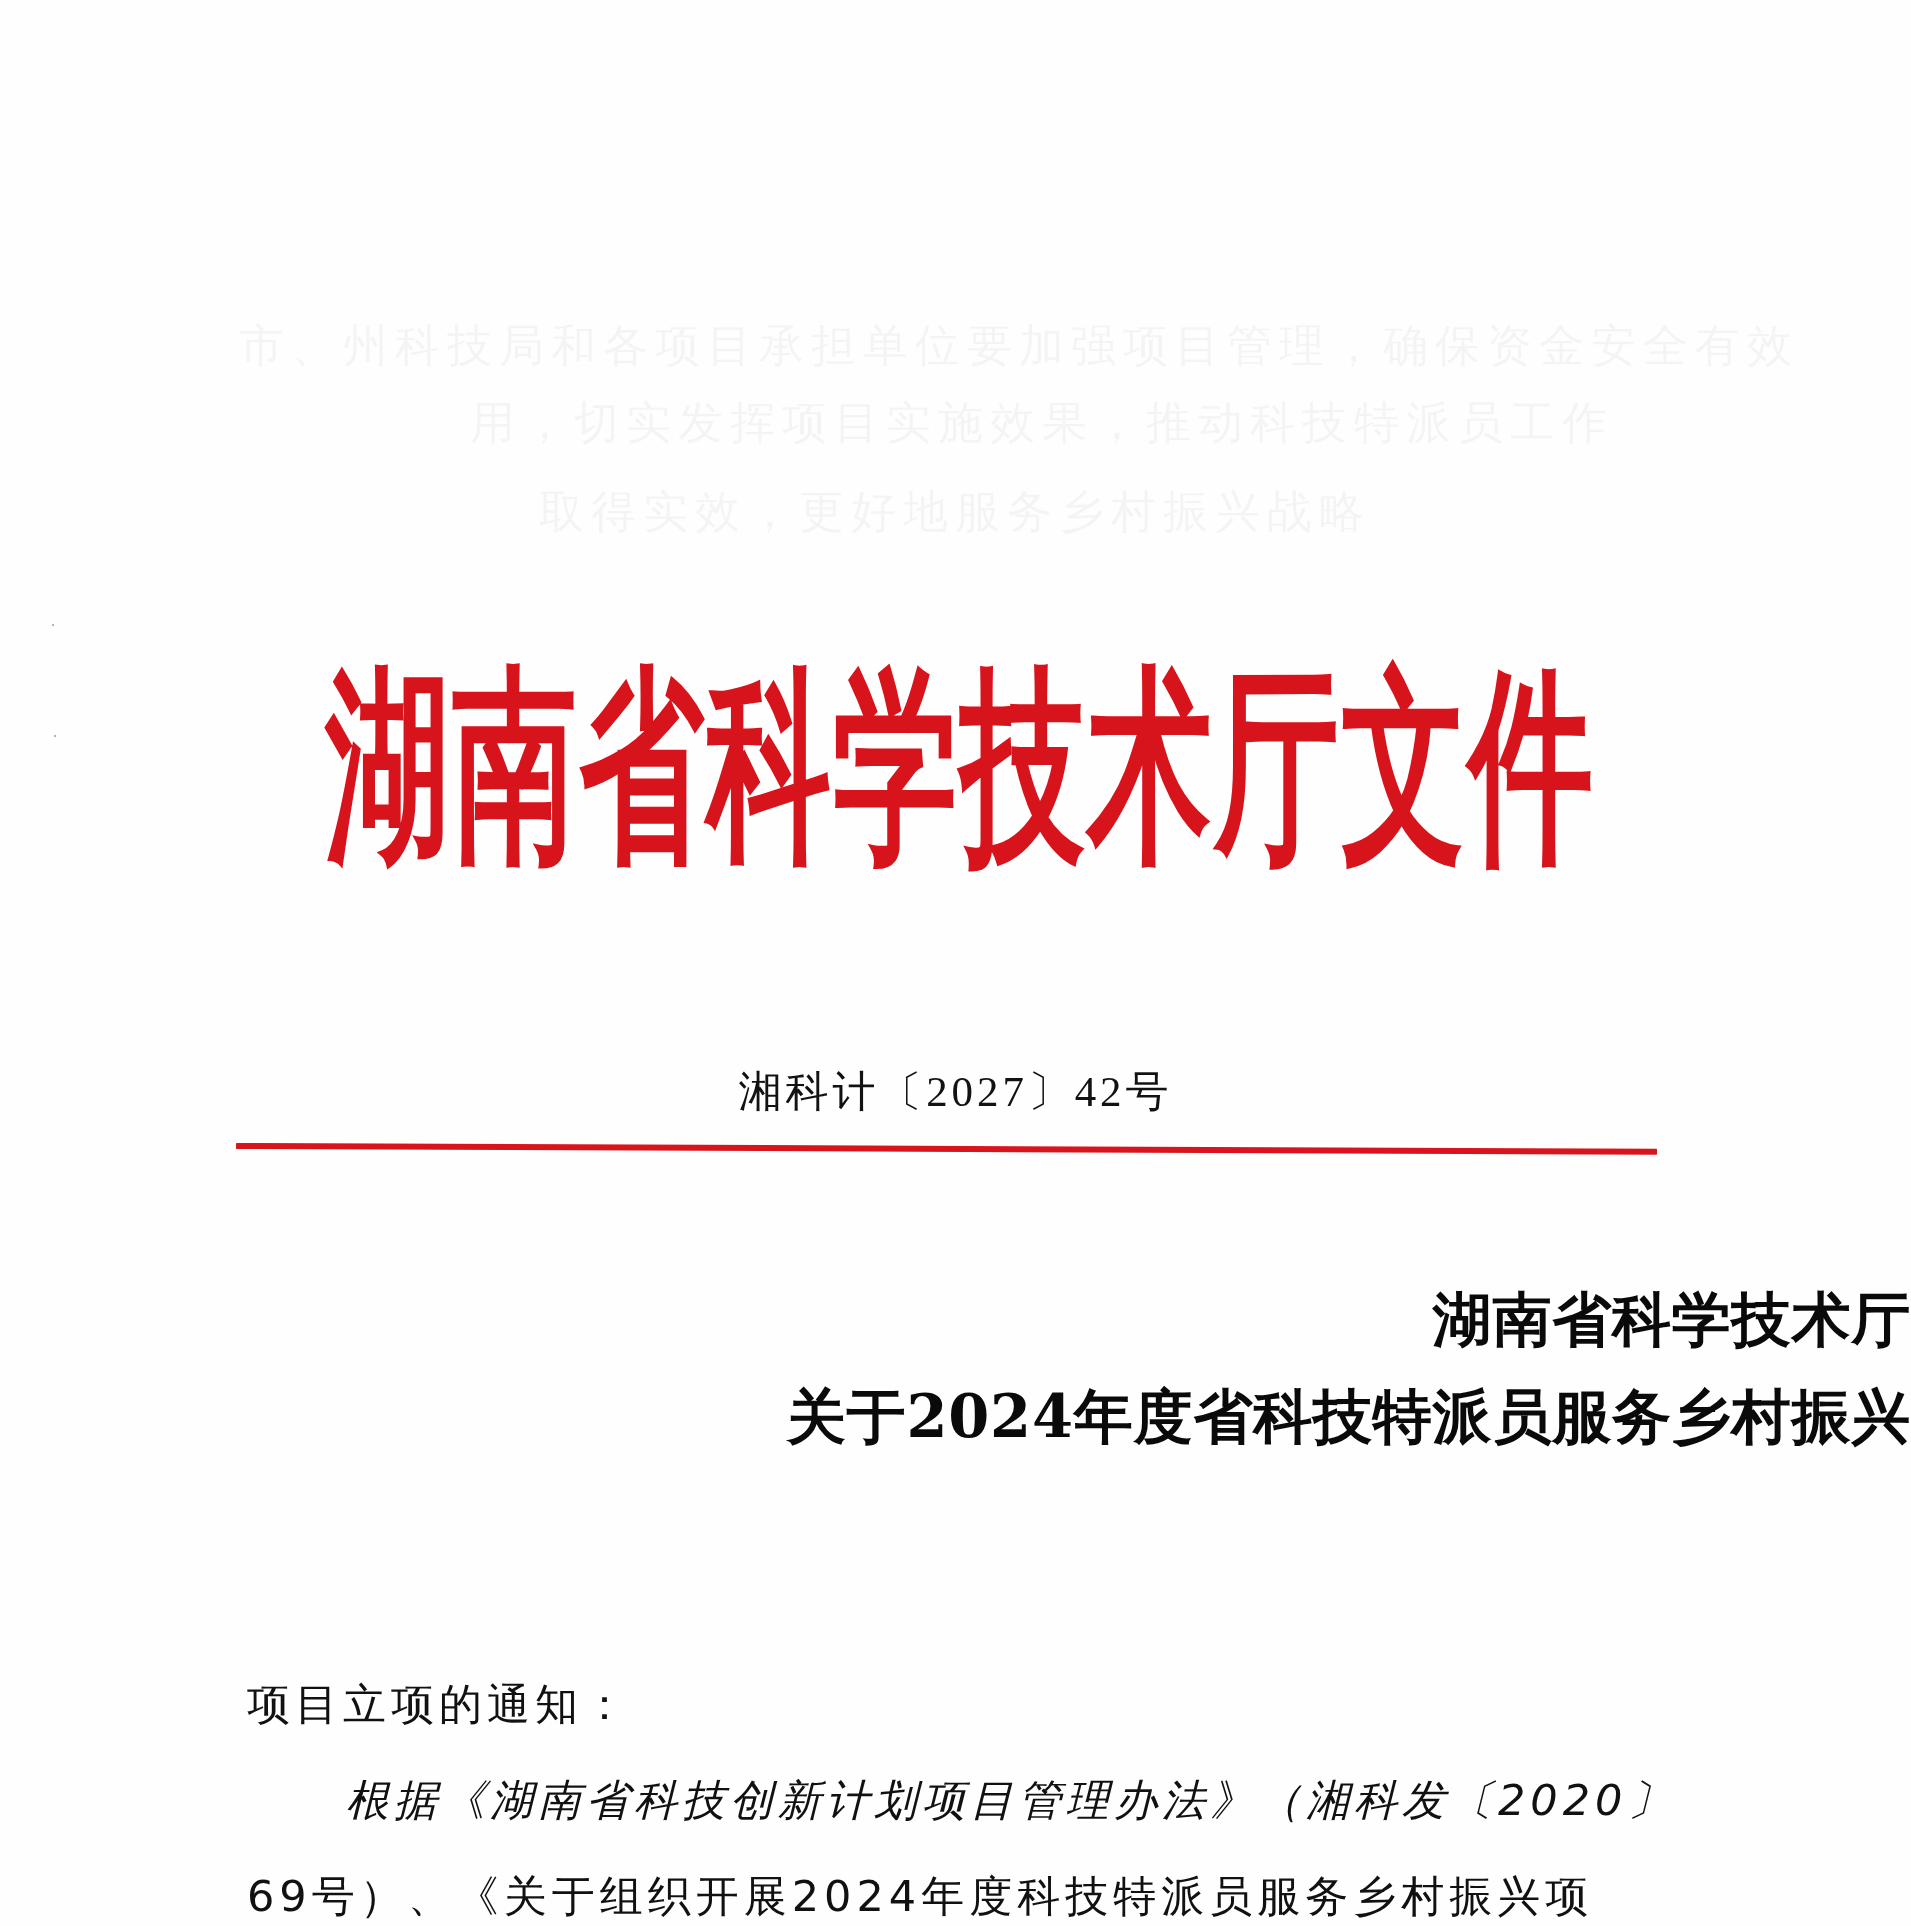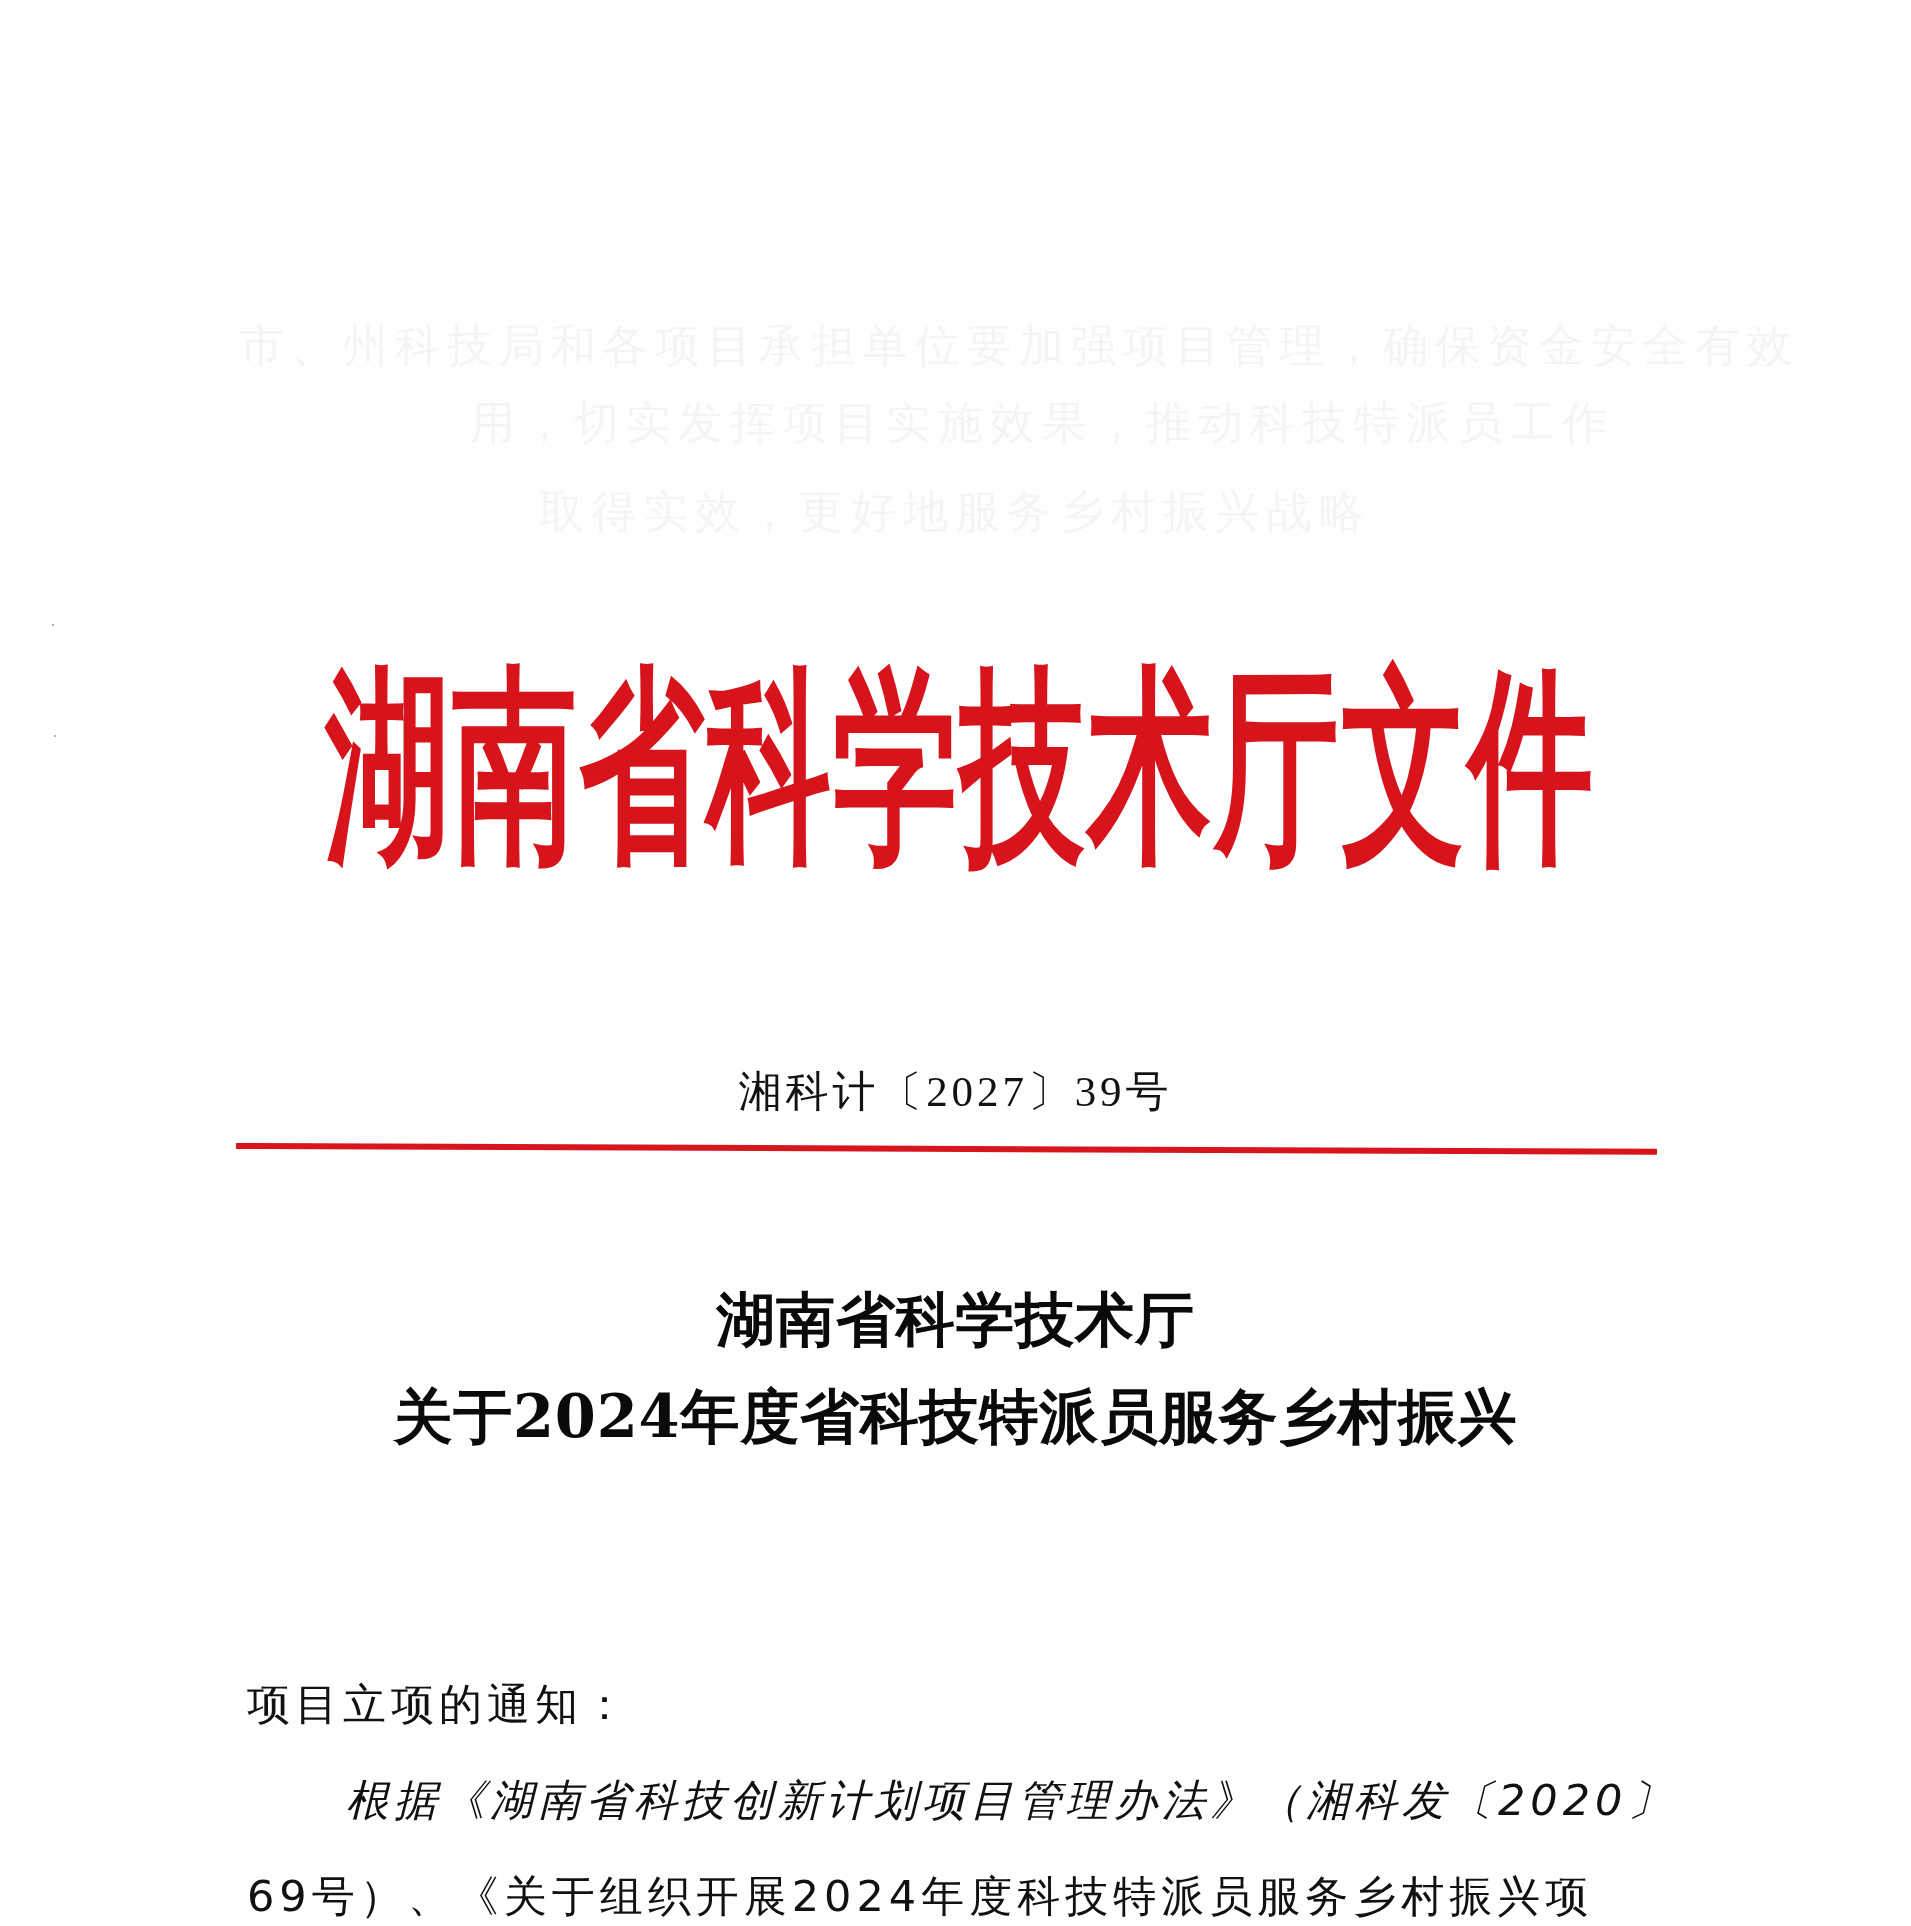--- a/index.html
+++ b/index.html
@@ -82,21 +82,21 @@
       transform: rotate(0.23deg);
       transform-origin: left center;
       border-radius: 0.8px;
     }
 
     .title {
       position: absolute;
       left: 0;
       width: 1911px;
       top: 1271px;
-      text-align: center;
+      text-align: right;
       font-family: "DejaVu Serif", "Liberation Serif", serif;
       font-weight: bold;
       color: #0a0a0a;
     }
     .title-line {
       display: block;
       font-size: 59px;
       line-height: 97px;
       letter-spacing: 0.8px;
       white-space: nowrap;
@@ -157,21 +157,21 @@
     <span class="masthead-char">科</span>
     <span class="masthead-char">学</span>
     <span class="masthead-char">技</span>
     <span class="masthead-char">术</span>
     <span class="masthead-char">厅</span>
     <span class="masthead-char">文</span>
     <span class="masthead-char">件</span>
   </div>
 
   <div class="doc-number">
-    <span>湘科计〔</span><span class="num">2027</span><span>〕</span><span class="num">39</span><span>号</span>
+    <span>湘科计〔</span><span class="num">2027</span><span>〕</span><span class="num">42</span><span>号</span>
   </div>
 
   <div class="red-rule"></div>
 
   <div class="title">
     <span class="title-line">湖南省科学技术厅</span>
     <span class="title-line">关于2024年度省科技特派员服务乡村振兴</span>
   </div>
 
   <div class="body-text">

